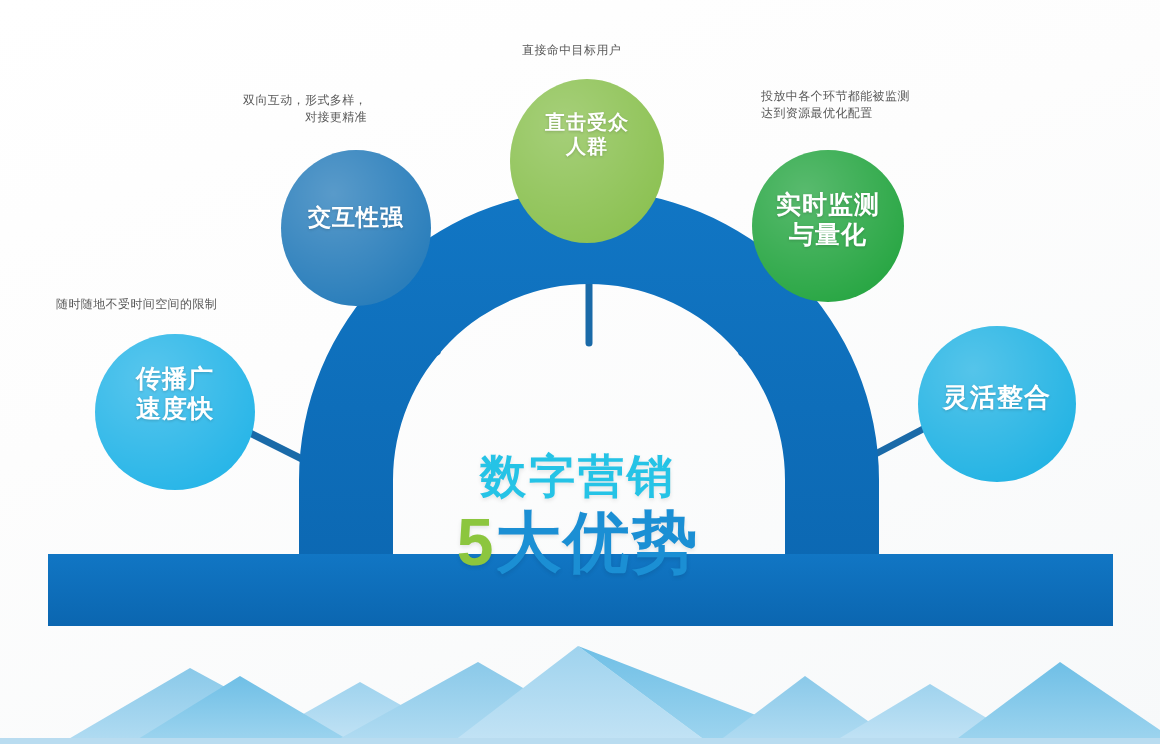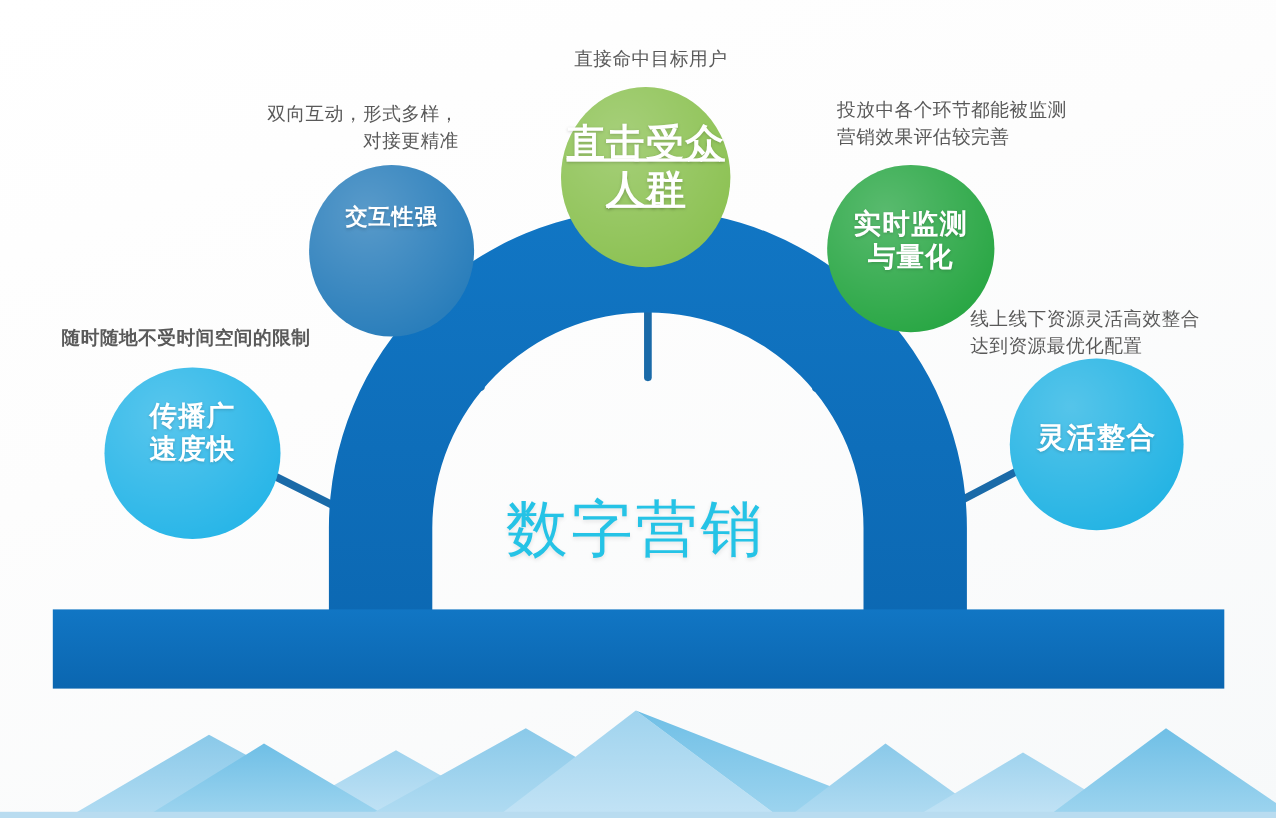--- a/index.html
+++ b/index.html
@@ -22,63 +22,63 @@
     left: 0;
     top: 0;
     width: 1160px;
     height: 744px;
   }
 
   
   .caption {
     position: absolute;
     color: #595959;
-    font-size: 17px;
+    font-size: 12px;
     line-height: 1.45;
     letter-spacing: 0.4px;
     white-space: pre-line;
     font-family: "Liberation Sans", "DejaVu Sans", sans-serif;
     text-shadow: 0 0 1px rgba(255,255,255,0.85);
   }
-  .cap-1 { left: 56px;  top: 296px; font-weight: bold; }
+  .cap-1 { left: 56px;  top: 296px; }
   .cap-2 { left: 243px; top: 92px; text-align: right;  }
   .cap-3 { left: 522px; top: 42px;  }
   .cap-4 { left: 761px; top: 88px;  }
   .cap-5 { left: 882px; top: 278px; }
 
   
   .bubble-label {
     position: absolute;
     color: #ffffff;
     font-weight: bold;
     text-align: center;
     line-height: 1.2;
     white-space: pre-line;
     letter-spacing: 1px;
     text-shadow: 0 1px 3px rgba(0,0,0,0.18);
     pointer-events: none;
   }
   .bl-1 { left: 100px; top: 363px; width: 150px; font-size: 25px; text-align: center; }
-  .bl-2 { left: 283px; top: 186px; width: 146px; font-size: 20px; }
-  .bl-3 { left: 504px; top: 110px; width: 166px; font-size: 35px; text-decoration: underline; }
+  .bl-2 { left: 283px; top: 204px; width: 146px; font-size: 23px; }
+  .bl-3 { left: 504px; top: 110px; width: 166px; font-size: 20px; }
   .bl-4 { left: 746px; top: 189px; width: 164px; font-size: 25px; }
   .bl-5 { left: 918px; top: 382px; width: 158px; font-size: 26px; }
 
   
   .title-wrap {
     position: absolute;
     left: 420px;
     top: 452px;
     width: 316px;
     text-align: center;
     pointer-events: none;
   }
   .title-line1 {
-    font-size: 56px;
-    font-weight: normal;
+    font-size: 46px;
+    font-weight: bold;
     color: #25c3e6;
     letter-spacing: 3px;
     line-height: 1.05;
     text-shadow: 0 2px 4px rgba(0,0,0,0.10);
   }
   .title-line2 {
     margin-top: 8px;
     font-size: 66px;
     font-weight: bold;
     line-height: 1.05;
@@ -175,30 +175,29 @@
       <polygon points="950,744 1060,662 1160,730 1160,744" fill="url(#mtnB)"></polygon>
       <rect x="0" y="738" width="1160" height="6" fill="#b9dcf0"></rect>
     </g>
   </svg>
 
   <div class="caption cap-1">随时随地不受时间空间的限制</div>
   <div class="caption cap-2">双向互动，形式多样，
 对接更精准</div>
   <div class="caption cap-3">直接命中目标用户</div>
   <div class="caption cap-4">投放中各个环节都能被监测
-营销效果评估较完善</div>
-  <div class="caption cap-5">线上线下资源灵活高效整合
 达到资源最优化配置</div>
 
   <div class="bubble-label bl-1">传播广
 速度快</div>
   <div class="bubble-label bl-2">交互性强</div>
   <div class="bubble-label bl-3">直击受众
 人群</div>
   <div class="bubble-label bl-4">实时监测
 与量化</div>
   <div class="bubble-label bl-5">灵活整合</div>
 
   <div class="title-wrap">
     <div class="title-line1">数字营销</div>
+    <div class="title-line2"><span class="title-num">5</span><span class="title-rest">大优势</span></div>
   </div>
 
 </div>
 
 </body></html>

